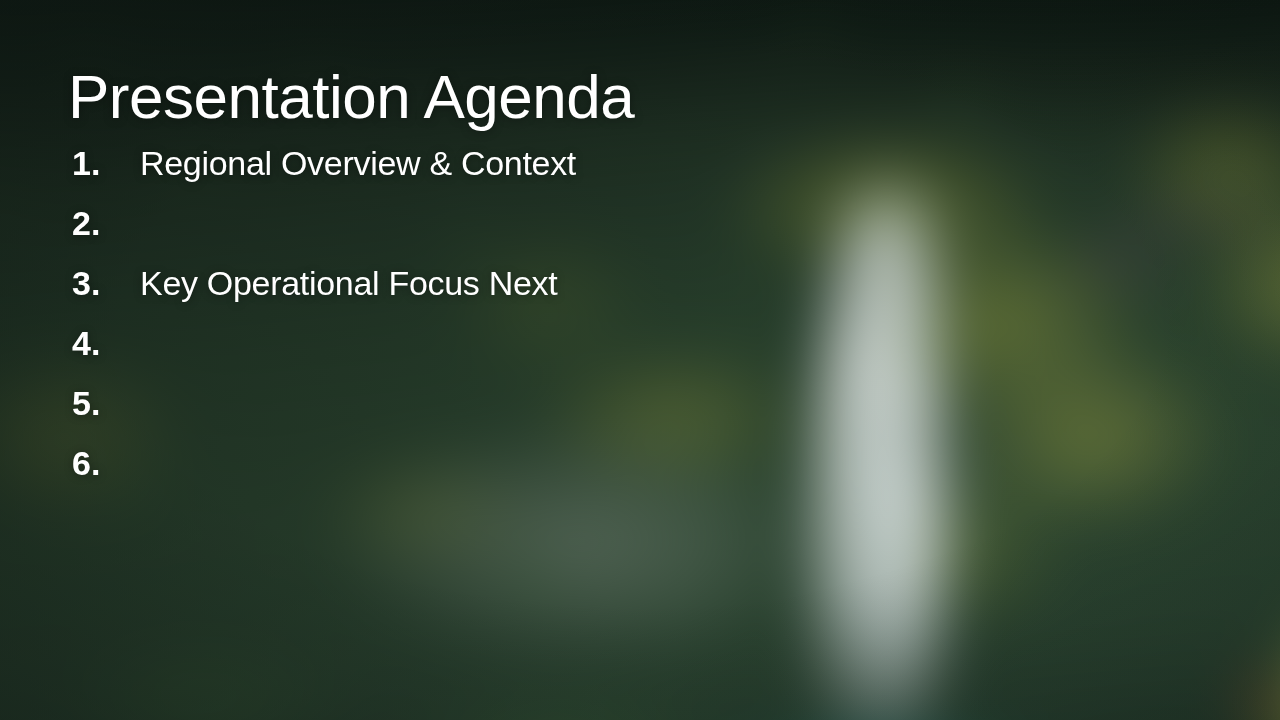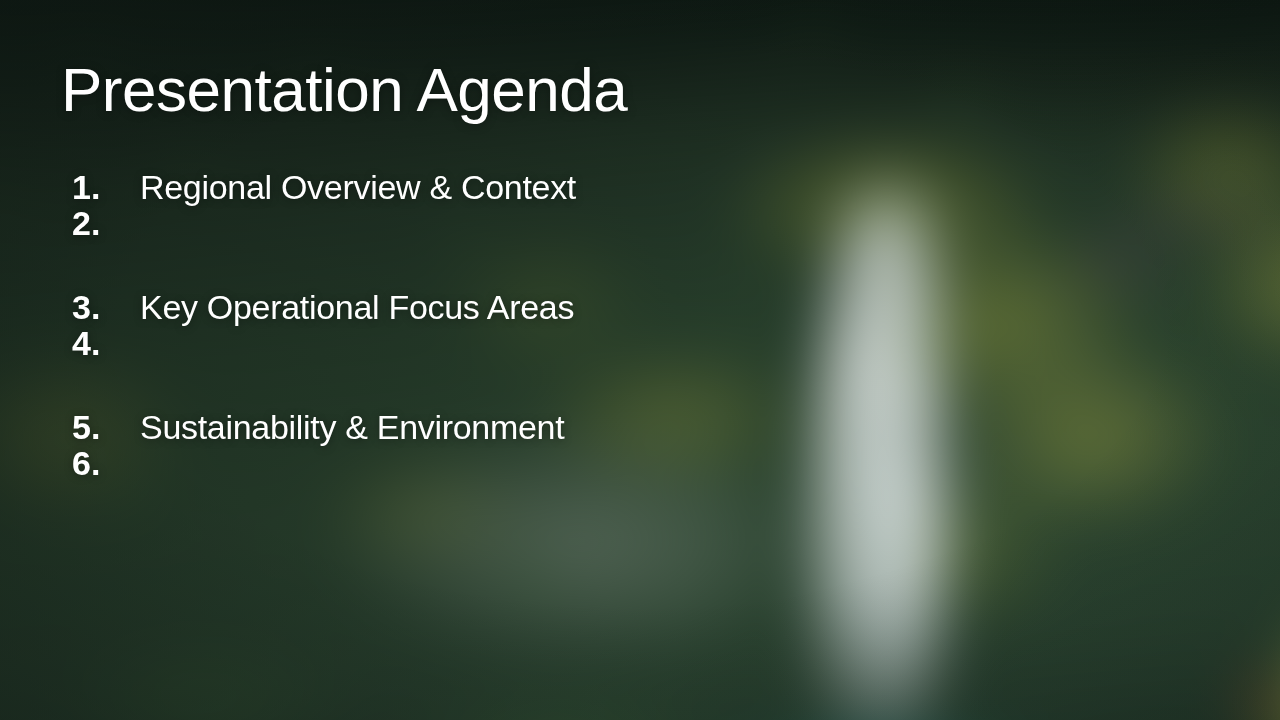--- a/index.html
+++ b/index.html
@@ -212,21 +212,21 @@
   .content {
     position: absolute;
     inset: 0;
     padding: 0;
   }
 
   .slide-title {
     position: absolute;
     left: 56px;
     top: 52px;
-    margin: 5px;
+    margin: 12px;
     font-size: 62px;
     font-weight: 300;
     line-height: 1.05;
     letter-spacing: -0.5px;
     color: #ffffff;
     white-space: nowrap;
     text-shadow: 0 1px 10px rgba(0,0,0,0.35);
   }
 
   .agenda-list {
@@ -257,21 +257,20 @@
     text-shadow: 0 1px 8px rgba(0,0,0,0.38);
   }
 
   .item-label {
     font-size: 34px;
     font-weight: 300;
     color: #ffffff;
     letter-spacing: -0.3px;
     white-space: nowrap;
     text-shadow: 0 1px 8px rgba(0,0,0,0.38);
-    margin-top: 24px;
   }
 </style>
 </head>
 <body>
 
 <div id="slide">
 
   <div class="bg-photo">
     <div class="bg-base"></div>
     <div class="bg-canopy"></div>
@@ -300,30 +299,29 @@
         <span class="item-number">1.</span>
         <span class="item-label">Regional Overview &amp; Context</span>
       </li>
 
       <li class="agenda-item">
         <span class="item-number">2.</span>
       </li>
 
       <li class="agenda-item">
         <span class="item-number">3.</span>
-        <span class="item-label">Key Operational Focus Areas</span>
+        <span class="item-label">Key Operational Focus Next</span>
       </li>
 
       <li class="agenda-item">
         <span class="item-number">4.</span>
       </li>
 
       <li class="agenda-item">
         <span class="item-number">5.</span>
-        <span class="item-label">Sustainability &amp; Environment</span>
       </li>
 
       <li class="agenda-item">
         <span class="item-number">6.</span>
       </li>
 
     </ol>
 
   </div>
 </div>

